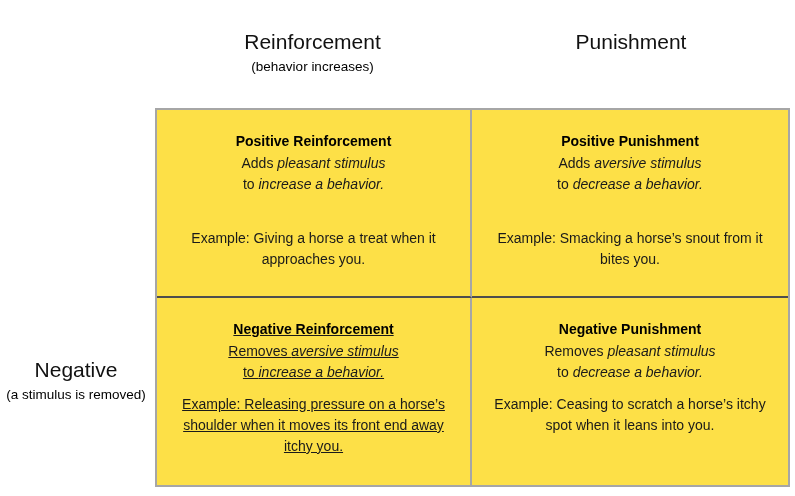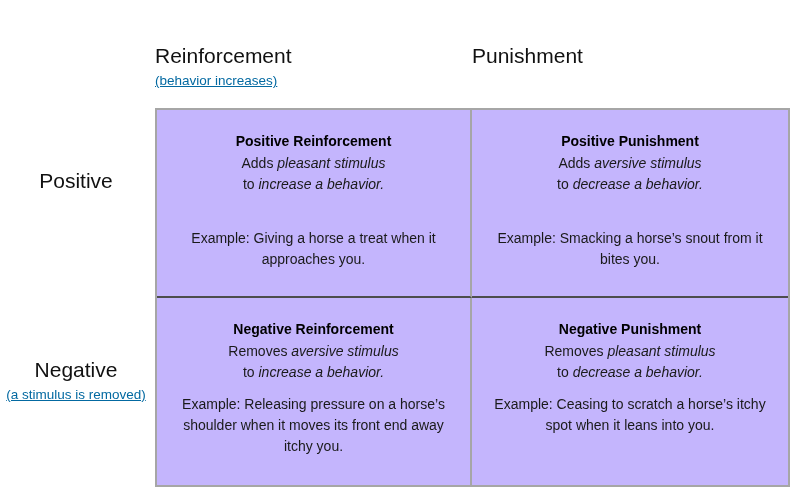--- a/index.html
+++ b/index.html
@@ -15,37 +15,36 @@
   .stage {
     position: relative;
     width: 795px;
     height: 496px;
     background: #ffffff;
   }
 
   
   .col-header {
     position: absolute;
-    top: 43px;
-    text-align: left;
+    top: 29px;
+    text-align: center;
     white-space: nowrap;
   }
   .col-header.c1 { left: 155px; width: 315px; }
   .col-header.c2 { left: 472px; width: 318px; }
   .axis-title {
     font-size: 21px;
     line-height: 26px;
     color: #111111;
   }
   .axis-sub {
     font-size: 13.5px;
     line-height: 17px;
     margin-top: 3px;
-    color: #0369a1;
-    text-decoration: underline;
+    color: #000000;
   }
 
   
   .row-header {
     position: absolute;
     left: 0;
     width: 152px;
     text-align: center;
     white-space: nowrap;
   }
@@ -57,31 +56,31 @@
     position: absolute;
     left: 155px;
     top: 108px;
     width: 635px;
     height: 379px;
     box-sizing: border-box;
     border: 2px solid #a6a6a6;
     display: grid;
     grid-template-columns: 315px 1fr;
     grid-template-rows: 188px 1fr;
-    background: #c4b5fd;
+    background: #fde047;
   }
   .cell {
     box-sizing: border-box;
     text-align: center;
     padding: 0 6px;
     overflow: hidden;
   }
   .cell.tl { border-right: 2px solid #a6a6a6; border-bottom: 2px solid #4d4d4d; }
   .cell.tr { border-bottom: 2px solid #4d4d4d; }
-  .cell.bl { border-right: 2px solid #a6a6a6; }
+  .cell.bl { border-right: 2px solid #a6a6a6; text-decoration: underline; }
 
   .cell-title {
     font-size: 14px;
     font-weight: bold;
     line-height: 19px;
     margin-top: 22px;
     white-space: nowrap;
     color: #000000;
   }
   .cell-desc {
@@ -106,21 +105,20 @@
 
   <div class="col-header c1">
     <div class="axis-title">Reinforcement</div>
     <div class="axis-sub">(behavior increases)</div>
   </div>
   <div class="col-header c2">
     <div class="axis-title">Punishment</div>
   </div>
 
   <div class="row-header r1">
-    <div class="axis-title">Positive</div>
   </div>
   <div class="row-header r2">
     <div class="axis-title">Negative</div>
     <div class="axis-sub">(a stimulus is removed)</div>
   </div>
 
   <div class="matrix">
 
     <div class="cell tl">
       <div class="cell-title">Positive Reinforcement</div>

